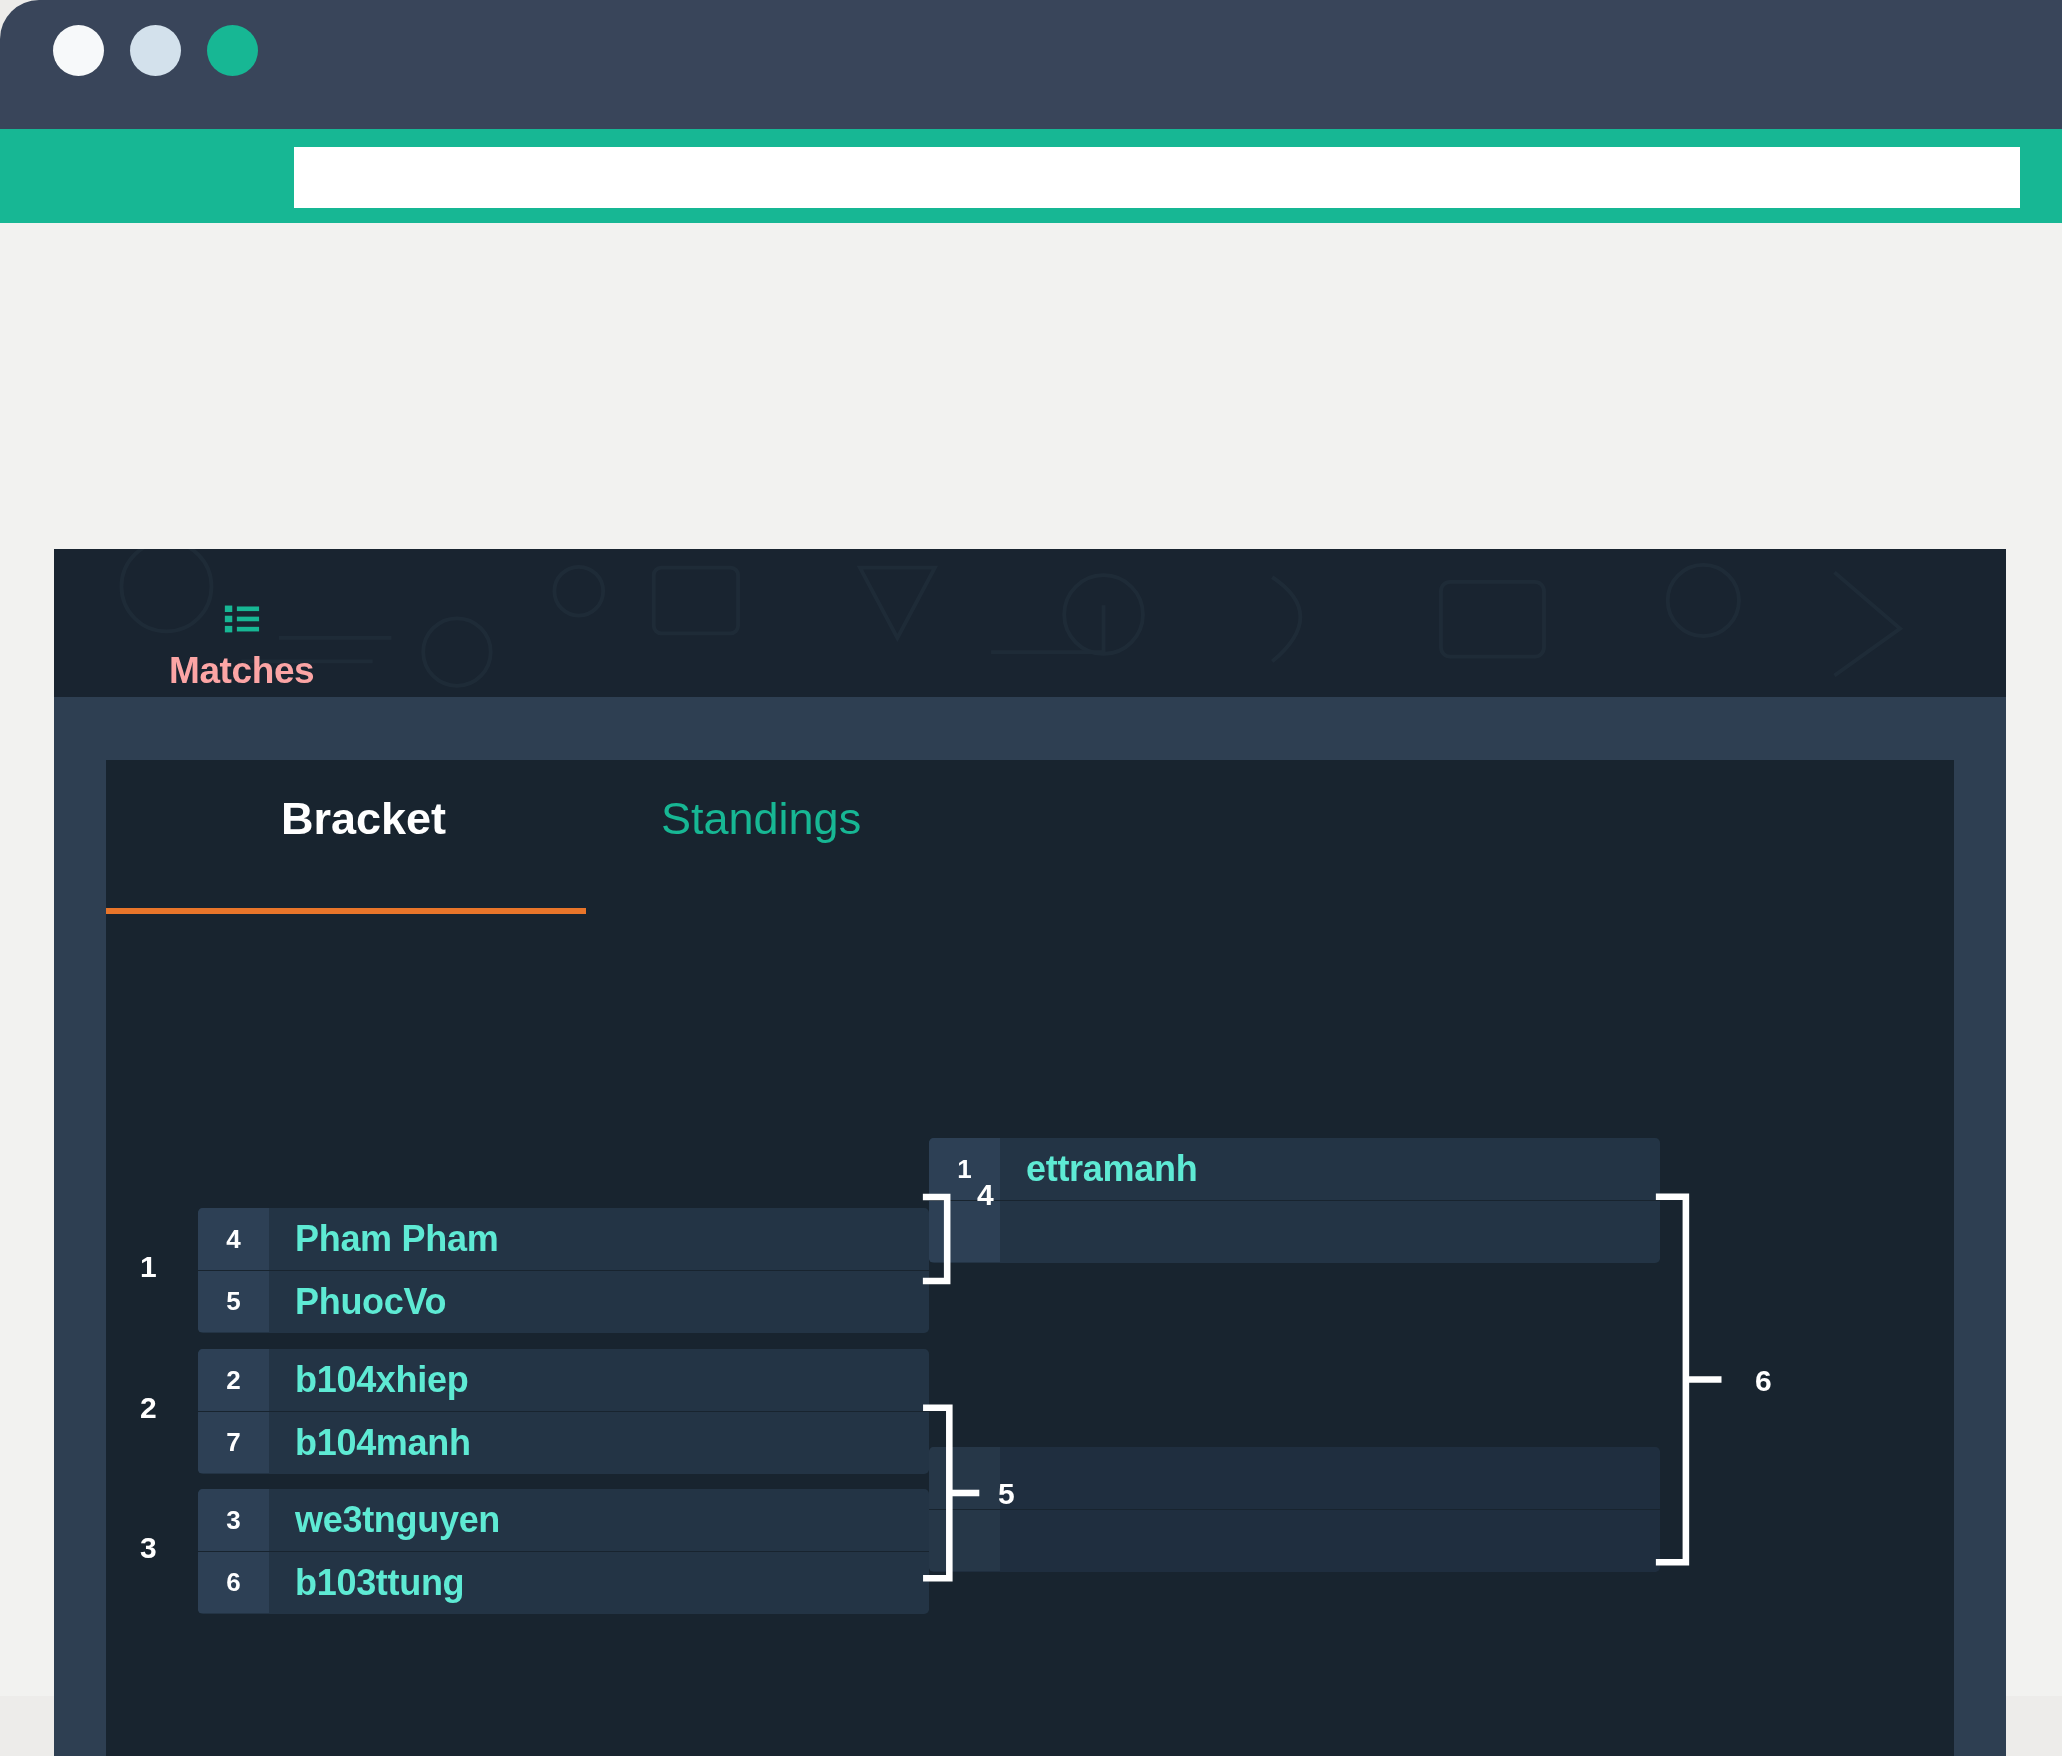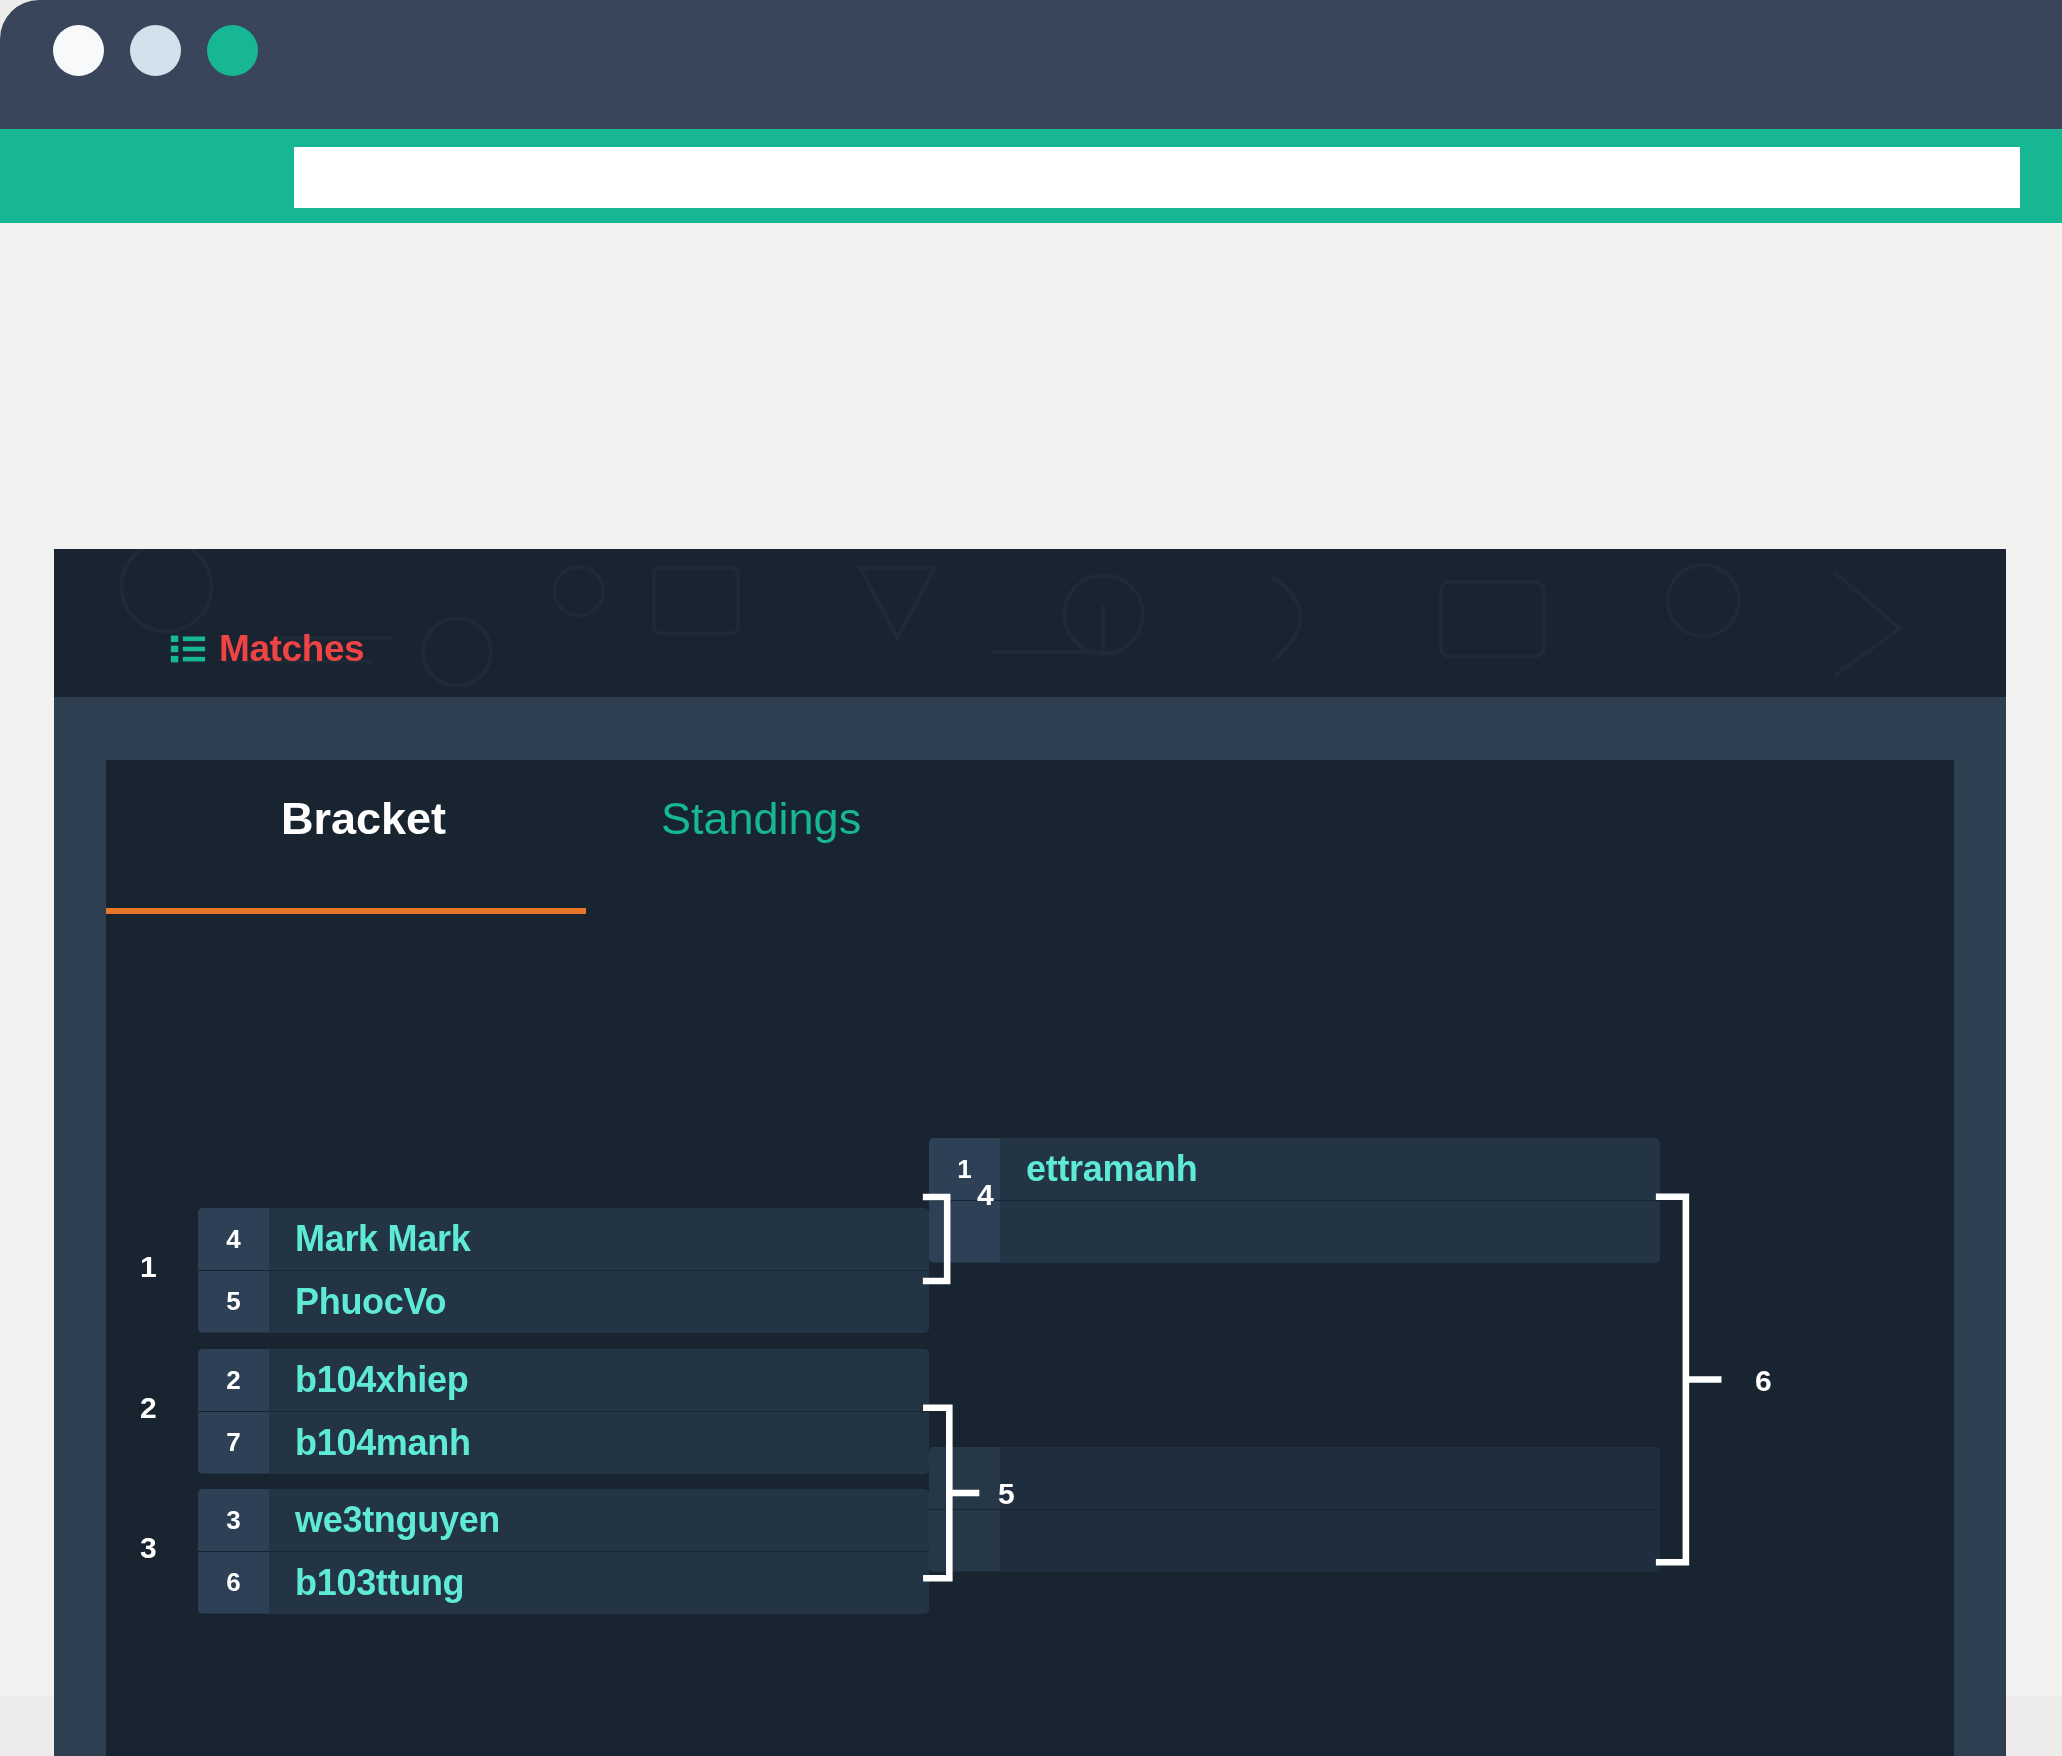--- a/index.html
+++ b/index.html
@@ -124,21 +124,21 @@
     padding: 0 32px;
     border-top-left-radius: 11.2px;
     border-top-right-radius: 11.2px;
     font-size: 37px;
     font-weight: bold;
     letter-spacing: -0.4px;
     white-space: nowrap;
     cursor: pointer;
     box-sizing: border-box;
   }
-  .tab.inactive { color: #ef4444; background: transparent; }
+  .tab.inactive { color: #fca5a5; background: transparent; flex-direction: column; }
   .tab.active   { color: #ffffff; background: #3a526b; }
   .tab-icon { display: inline-flex; align-items: center; }
 
   
   .card {
     position: absolute;
     left: 52px;
     top: 211px;
     width: 1848px;
     height: 1115px;
@@ -307,21 +307,21 @@
           <div class="subtab subtab-standings">Standings</div>
           <div class="subtab-underline"></div>
         </div>
 
         <div class="bracket">
 
           <div class="match-index" style="left:34px; top:323px;">1</div>
           <div class="match" style="left:92px; top:281px;">
             <div class="slot">
               <div class="slot-seed">4</div>
-              <div class="slot-name">Mark Mark</div>
+              <div class="slot-name">Pham Pham</div>
             </div>
             <div class="slot">
               <div class="slot-seed">5</div>
               <div class="slot-name">PhuocVo</div>
             </div>
           </div>
 
           <div class="match-index" style="left:34px; top:464px;">2</div>
           <div class="match" style="left:92px; top:422px;">
             <div class="slot">

